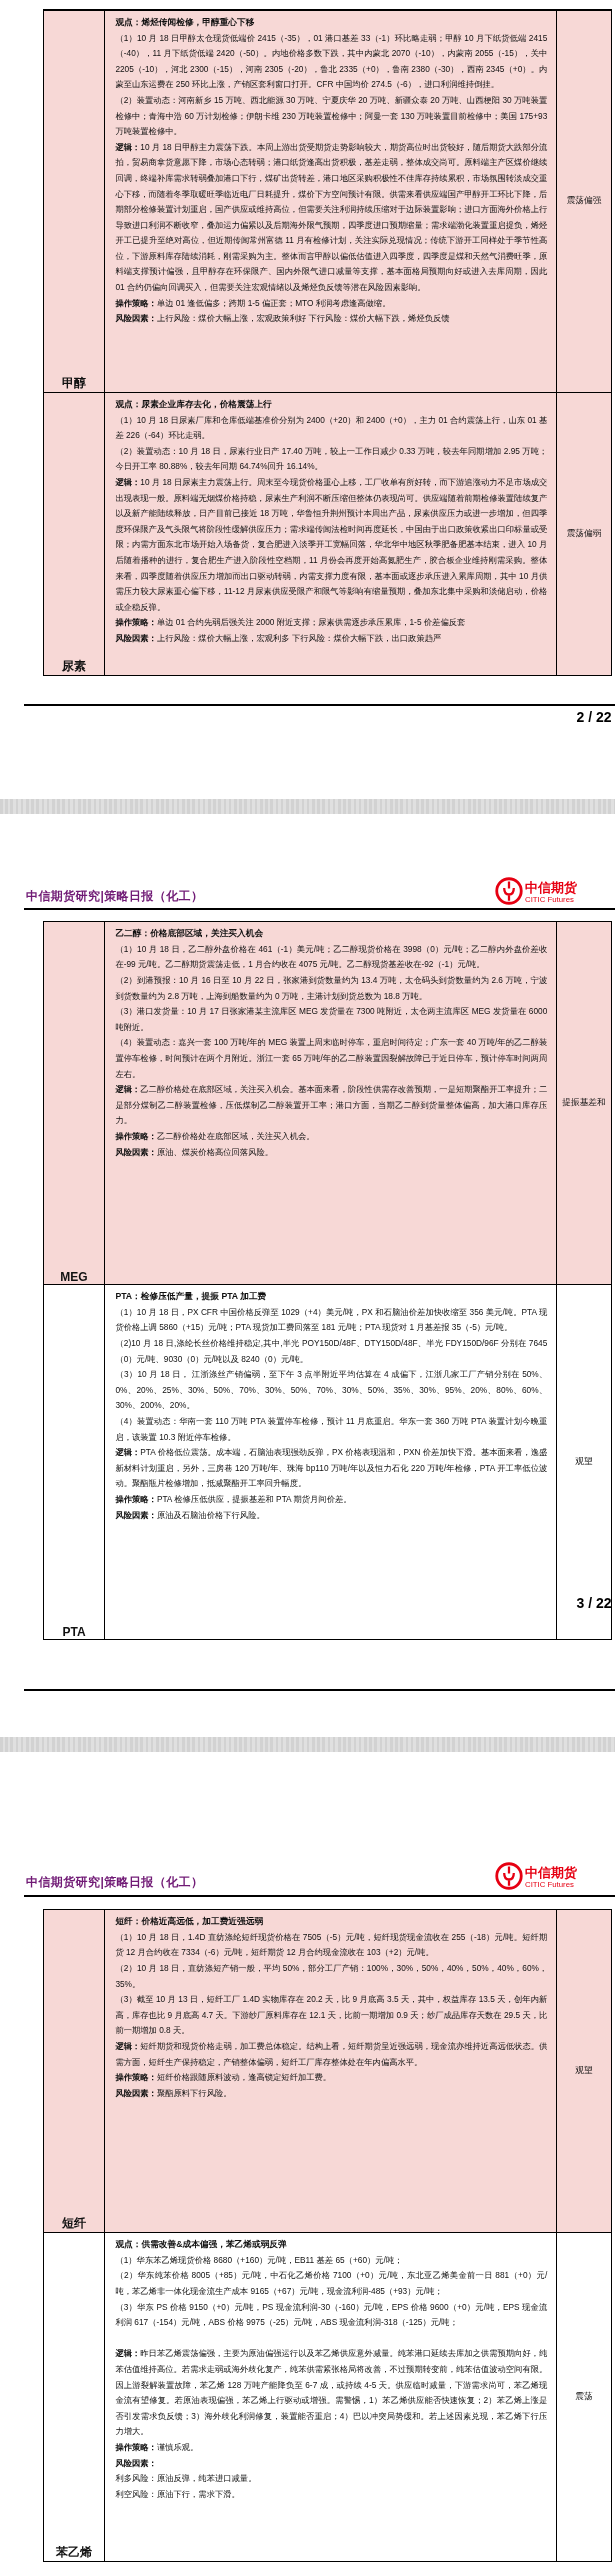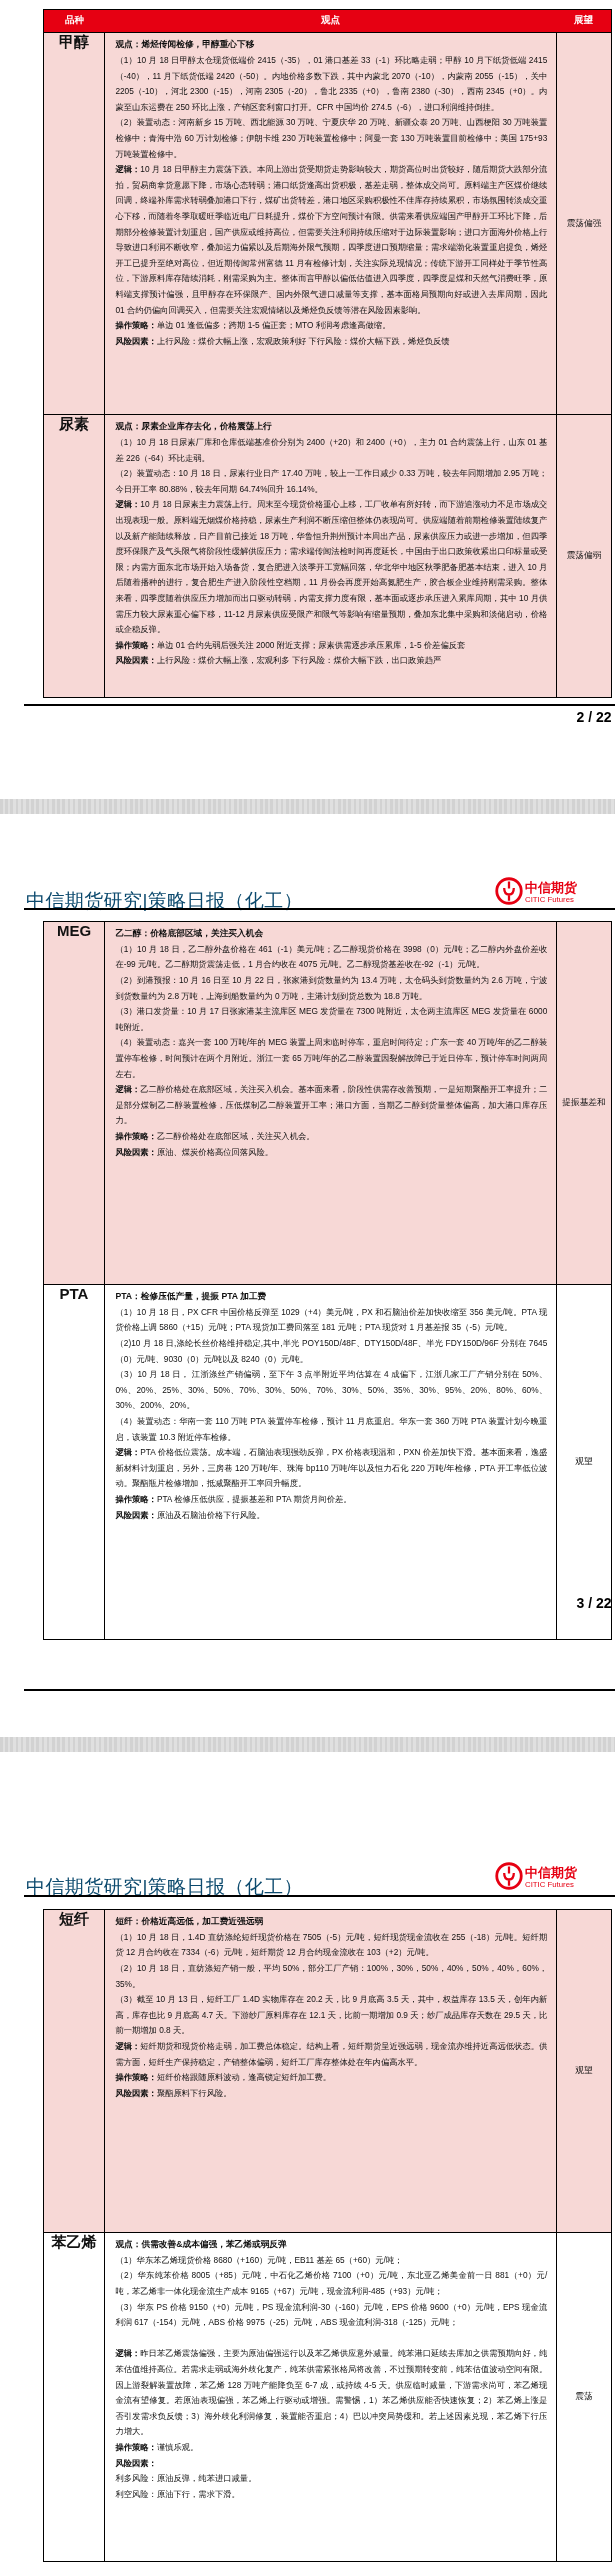--- a/index.html
+++ b/index.html
@@ -10,47 +10,42 @@
   }
   
   .rtable{position:absolute;left:43px;width:569px;border:1.7px solid #000;background:#fff;box-sizing:border-box}
   .thead{display:flex;height:22.5px;background:#E60012;color:#fff;font-weight:bold;font-size:9.5px;align-items:center;text-align:center}
   .thead .hv{width:61px}
   .thead .hm{flex:1}
   .thead .ho{width:55px}
   .trow{display:flex;border-top:1.7px solid #000;box-sizing:border-box}
   .trow.first{border-top:none}
   .pink{background:#F7D8D6}
-  .vcell{width:61px;flex:0 0 61px;border-right:1.3px solid #000;display:flex;align-items:flex-start;justify-content:center;
-         font-weight:bold;font-size:15px;box-sizing:border-box}
+  .vcell{width:61px;flex:0 0 61px;border-right:1.3px solid #000;display:flex;align-items:flex-end;justify-content:center;
+         font-weight:bold;font-size:12px;box-sizing:border-box}
   .ccell{flex:1;padding:4.3px 8.7px 0 10.4px;overflow:hidden;box-sizing:border-box}
   .ocell{width:55px;flex:0 0 55px;border-left:1.3px solid #000;display:flex;align-items:center;justify-content:center;
          font-size:8.7px;text-align:center;box-sizing:border-box}
   .para{font-size:8.3px;line-height:15.6px;min-height:15.6px;text-align:justify;color:#101010}
   .para.title{font-weight:bold;font-size:8.7px}
   .lbl{font-weight:bold}
   
   .rule{position:absolute;left:24px;width:591px;height:2.2px;background:#000}
   .pagenum{position:absolute;right:3.5px;width:104px;text-align:right;font-size:14px;font-weight:bold;color:#000}
   .pagesep{position:absolute;left:0;width:615px;height:14.7px;
     background:repeating-linear-gradient(90deg,#d2d2d2 0 2.6px,#e0e0e0 2.6px 5.2px);}
-  .htitle{position:absolute;left:26px;font-size:19px;font-weight:normal;color:#0c4a6e;letter-spacing:0.4px}
+  .htitle{position:absolute;left:26px;font-size:12px;font-weight:bold;color:#701a75;letter-spacing:0.4px}
   .brand{position:absolute;left:495px;display:flex;align-items:center;gap:2px}
   .brand .cn{font-size:13px;font-weight:bold;color:#E60012;line-height:14px}
   .brand .en{font-size:7.8px;color:#E60012;line-height:9.5px}
 </style>
 </head>
 <body>
 
 <div class="rtable" style="top:8.7px">
-  <div class="thead">
-    <div class="hv">品种</div>
-    <div class="hm">观点</div>
-    <div class="ho">展望</div>
-  </div>
 
   <div class="trow pink" style="height:382px">
     <div class="vcell">
         <span>甲醇</span>
       </div>
     <div class="ccell">
       <div class="para title">观点：烯烃传闻检修，甲醇重心下移</div>
       <div>
           <div class="para"><span class="lbl"></span><span>（1）10 月 18 日甲醇太仓现货低端价 2415（-35），01 港口基差 33（-1）环比略走弱；甲醇 10 月下纸货低端 2415（-40），11 月下纸货低端 2420（-50）。内地价格多数下跌，其中内蒙北 2070（-10），内蒙南 2055（-15），关中 2205（-10），河北 2300（-15），河南 2305（-20），鲁北 2335（+0），鲁南 2380（-30），西南 2345（+0）。内蒙至山东运费在 250 环比上涨，产销区套利窗口打开。CFR 中国均价 274.5（-6），进口利润维持倒挂。</span></div>
           <div class="para"><span class="lbl"></span><span>（2）装置动态：河南新乡 15 万吨、西北能源 30 万吨、宁夏庆华 20 万吨、新疆众泰 20 万吨、山西梗阳 30 万吨装置检修中；青海中浩 60 万计划检修；伊朗卡维 230 万吨装置检修中；阿曼一套 130 万吨装置目前检修中；美国 175+93 万吨装置检修中。</span></div>

